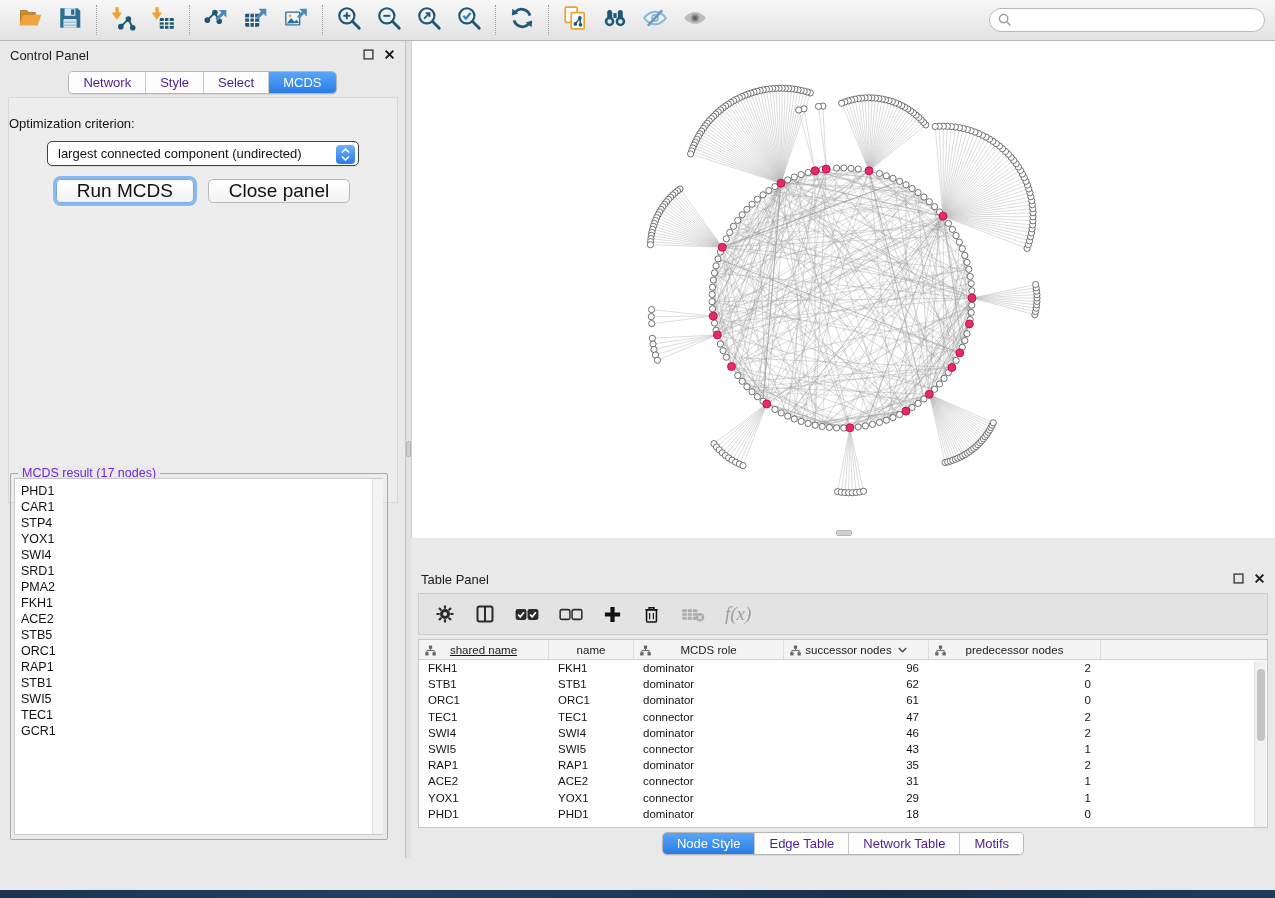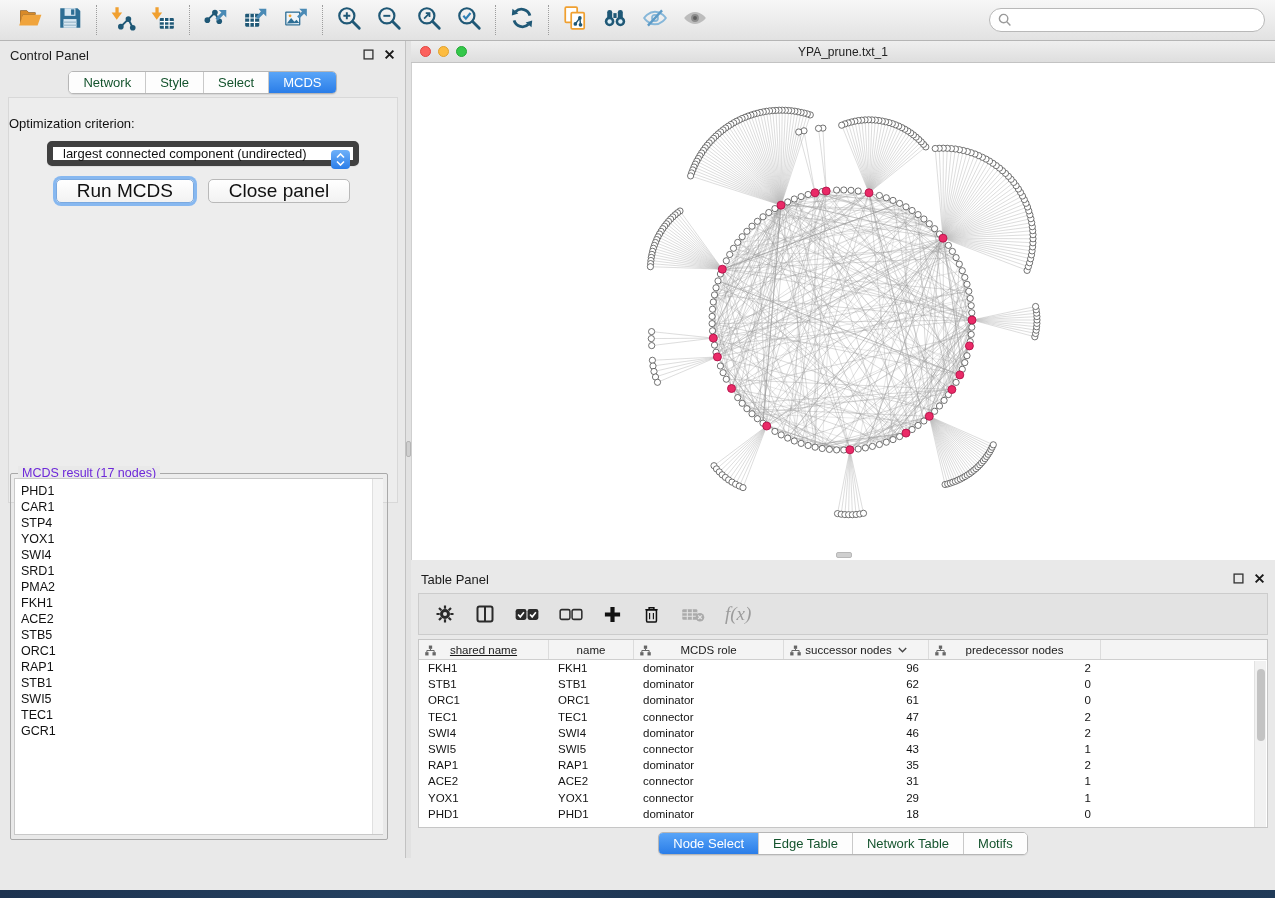--- a/index.html
+++ b/index.html
@@ -28,29 +28,29 @@
   .cpanel { position:absolute; left:0; top:41px; width:406px; height:817px; background:#e9e9e9;
     border-right:1px solid #c2c2c2; }
   .panel-head { height:28px; display:flex; align-items:center; padding:0 10px; }
   .panel-title { font-size:13px; color:#1c1c1c; }
   .panel-winbtns { margin-left:auto; display:flex; gap:10px; align-items:center; }
   .panel-winbtns svg { width:11px; height:11px; }
 
   .seg-tabs { display:flex; justify-content:center; margin-top:2px; }
   .seg { display:flex; border:1px solid #b6b6b6; border-radius:5px; overflow:hidden; background:#fff;
     box-shadow:0 1px 1px rgba(0,0,0,.08); }
-  .seg .tab { padding:3px 14px; font-size:13px; color:#14532d; border-right:1px solid #c9c9c9; background:#fdfdfd; cursor:default; }
+  .seg .tab { padding:3px 14px; font-size:13px; color:#4c1d95; border-right:1px solid #c9c9c9; background:#fdfdfd; cursor:default; }
   .seg .tab:last-child { border-right:none; }
   .seg .tab.active { background:linear-gradient(#59a5f8,#2a7de8); color:#fff; }
 
   .cp-content { position:absolute; left:8px; top:56px; width:390px; height:406px;
     background:#ededed; border:1px solid #d8d8d8; }
   .opt-label { text-align:left; font-size:13px; margin-top:18px; color:#111; }
   .selectbox { position:relative; margin:10px auto 0; width:312px; height:25px; background:#fff;
-    border:6px solid #404040; border-radius:5px; display:flex; align-items:center;
+    border:1px solid #404040; border-radius:5px; display:flex; align-items:center;
     box-shadow:0 1px 1px rgba(0,0,0,.07); }
   .selectbox .sel-text { font-size:13px; padding-left:10px; color:#111; }
   .stepper { position:absolute; right:3px; top:3px; width:19px; height:19px; border-radius:4px;
     background:linear-gradient(#6fb1f9,#2a7de8); display:flex; flex-direction:column;
     align-items:center; justify-content:center; gap:1px; }
   .stepper svg { width:9px; height:6px; }
   .btnrow { display:flex; justify-content:center; gap:14px; margin-top:13px; }
   .macbtn { height:24px; padding:0 20px; font-size:19px; color:#111; background:linear-gradient(#ffffff,#f2f2f2);
     border:1px solid #b9b9b9; border-radius:5px; display:flex; align-items:center;
     font-family:"Liberation Sans", sans-serif; }
@@ -334,28 +334,20 @@
         </div>
       <div class="list-scroll"></div>
     </div>
   </div>
 
   <div class="vsplit">
       <div class="grip"></div>
     </div>
 
   <div class="netwin">
-    <div class="net-titlebar">
-      <div class="lights">
-        <span class="light" style="background:#fc615d;border:1px solid #e14640;"></span>
-        <span class="light" style="background:#fdbc40;border:1px solid #e0a12f;"></span>
-        <span class="light" style="background:#34c84a;border:1px solid #24a838;"></span>
-      </div>
-      <span class="net-title">YPA_prune.txt_1</span>
-    </div>
     <div class="net-canvas">
       <svg id="netsvg" width="864" height="497" viewBox="0 0 864 497">
           <g>
             <line x1="403.0" y1="129.8" x2="487.6" y2="140.4" stroke="#979797" stroke-width="0.7" opacity="0.5"></line>
             <line x1="403.0" y1="129.8" x2="500.1" y2="366.5" stroke="#979797" stroke-width="0.7" opacity="0.5"></line>
             <line x1="403.0" y1="129.8" x2="517.3" y2="160.7" stroke="#979797" stroke-width="0.7" opacity="0.5"></line>
             <line x1="403.0" y1="129.8" x2="474.3" y2="379.2" stroke="#979797" stroke-width="0.7" opacity="0.5"></line>
             <line x1="403.0" y1="129.8" x2="403.1" y2="384.2" stroke="#979797" stroke-width="0.7" opacity="0.5"></line>
             <line x1="403.0" y1="129.8" x2="375.7" y2="375.1" stroke="#979797" stroke-width="0.7" opacity="0.5"></line>
             <line x1="403.0" y1="129.8" x2="431.8" y2="127.0" stroke="#979797" stroke-width="0.7" opacity="0.5"></line>
@@ -1446,21 +1438,21 @@
             <div class="td r" style="width: 172px;">0</div>
           </div>
         </div>
       <div class="tscroll">
           <div class="thumb"></div>
         </div>
     </div>
 
     <div class="bot-tabs">
       <div class="seg">
-        <span class="tab active">Node Select</span>
+        <span class="tab active">Node Style</span>
         <span class="tab">Edge Table</span>
         <span class="tab">Network Table</span>
         <span class="tab">Motifs</span>
       </div>
     </div>
   </div>
 
 </div>
 
 </body></html>

